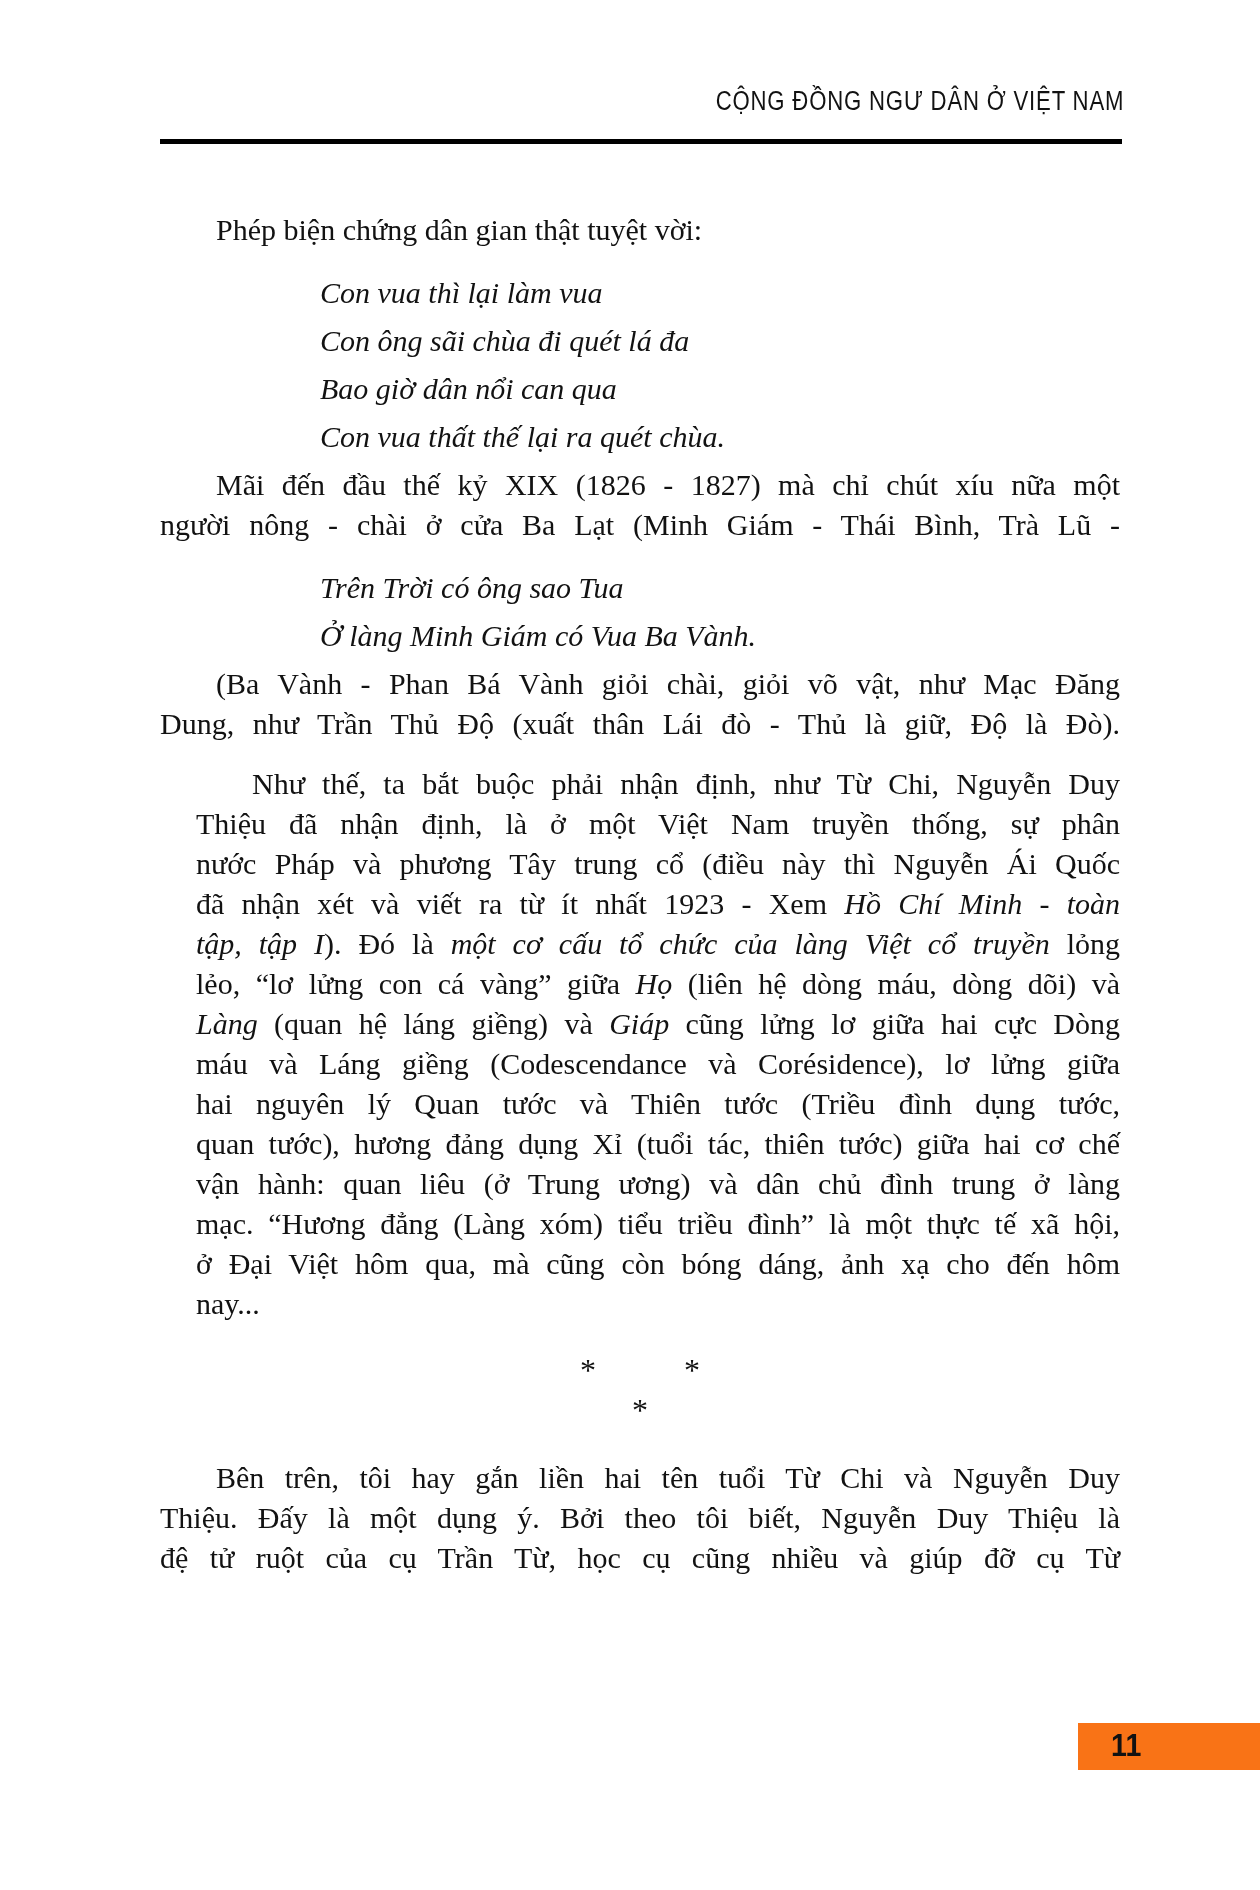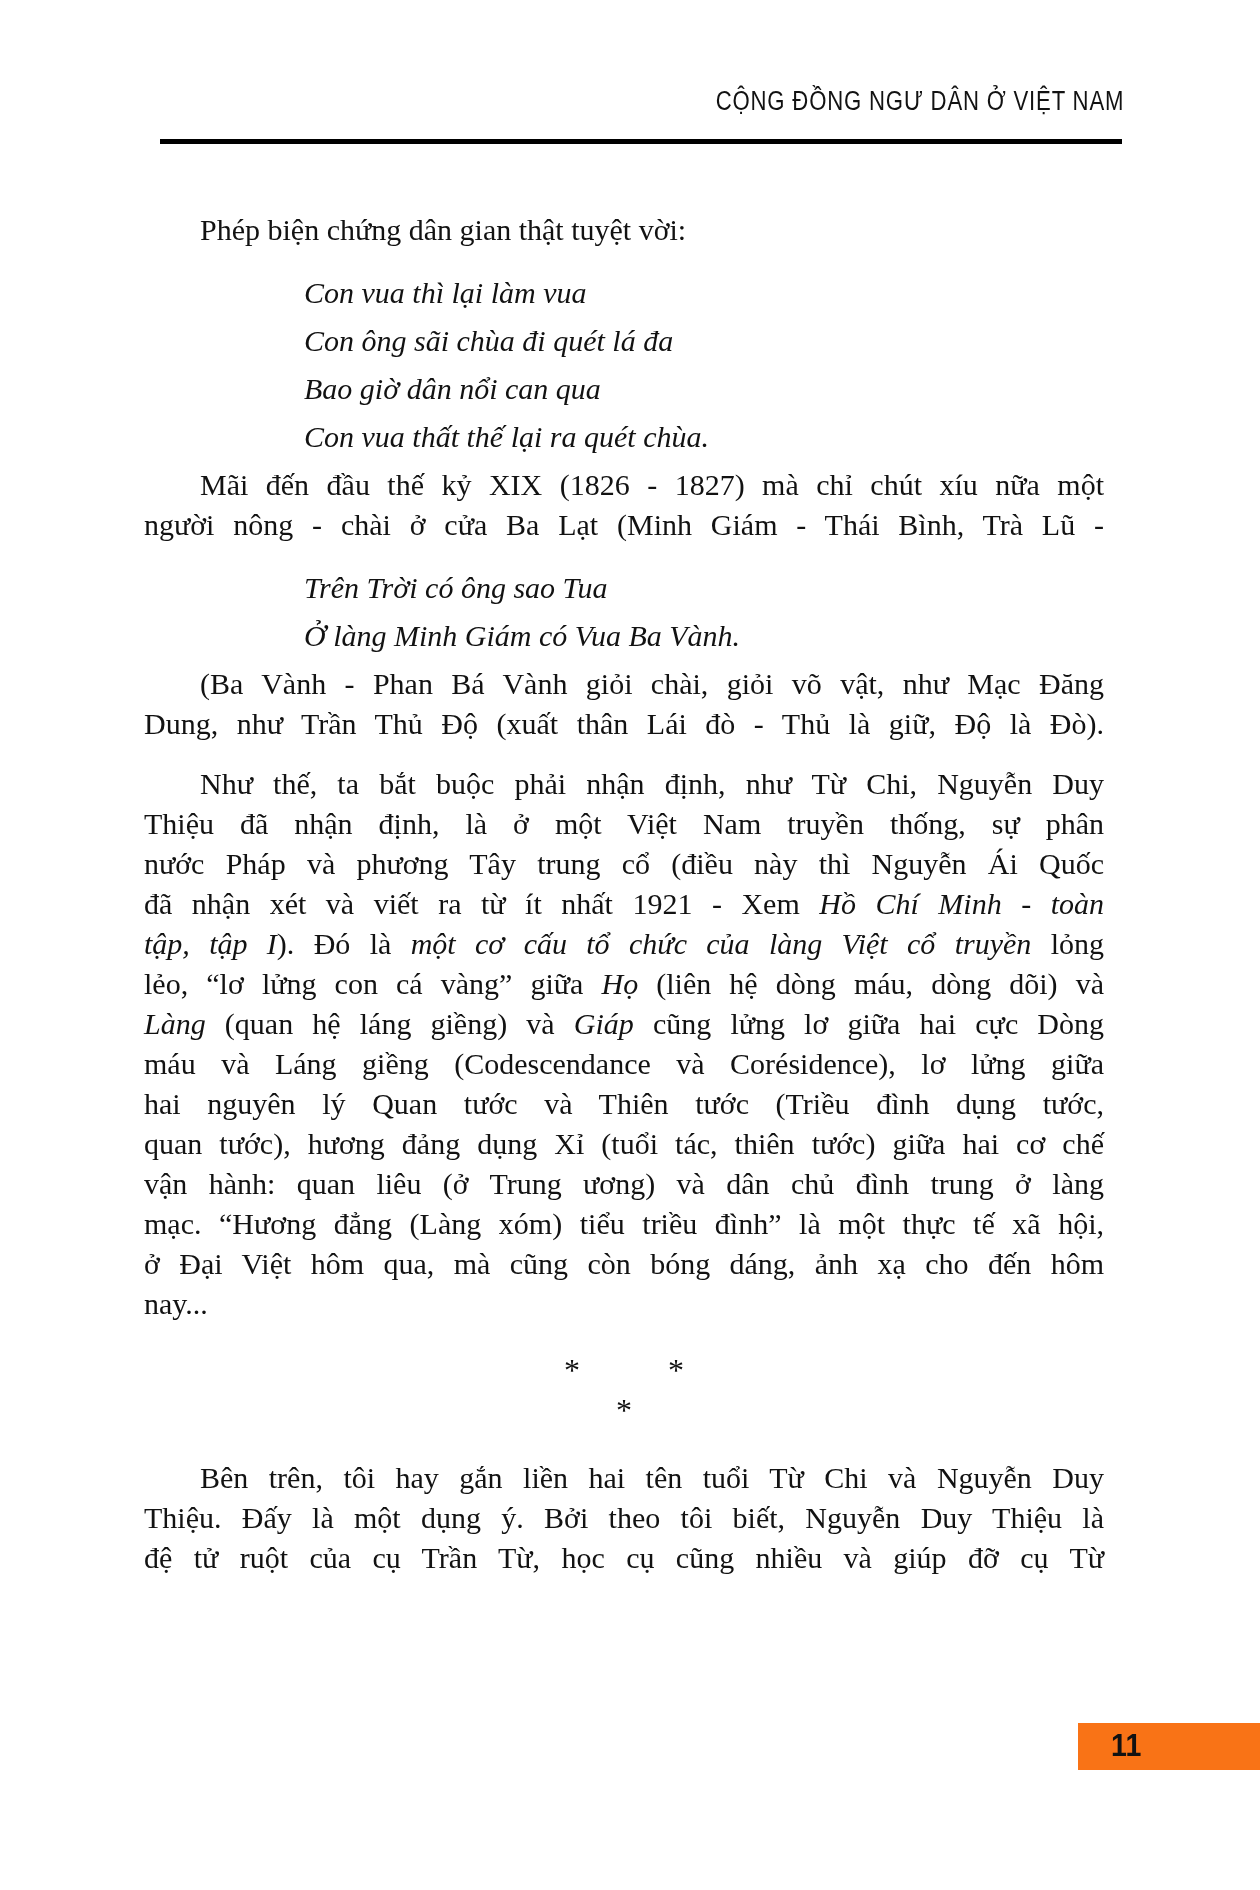--- a/index.html
+++ b/index.html
@@ -12,33 +12,33 @@
 
   .header-title {
     position:absolute; top:86px; right:136px;
     font-family:"Liberation Sans","DejaVu Sans",sans-serif;
     font-size:27px; font-weight:500; letter-spacing:1px; white-space:nowrap;
     transform:scaleX(0.82); transform-origin:100% 50%;
   }
   .rule { position:absolute; left:160px; top:139px; width:962px; height:5px; background:#000; }
 
   .doc {
-    position:absolute; left:144px; top:210px; width:960px;
+    position:absolute; left:160px; top:210px; width:960px;
     font-size:30px; line-height:40px;
   }
   .para { margin:0 0 19px 0; }
   .para .line { text-align:justify; text-align-last:left; }
   .para .line.just { text-align-last:justify; }
   .para .line.first { text-indent:56px; }
   .it { font-style:italic; }
 
   .verse { font-style:italic; margin:16px 0 4px 160px; line-height:48px; }
   .verse .line { text-align:left; }
 
-  .mt-lg { margin-top:20px; }
+  .mt-lg { margin-top:20px;margin-left:36px; }
 
   .sep { margin:26px 0 28px 0; text-align:center; line-height:40px; font-size:32px; }
   .sep .sep-row { height:40px; }
   .sep .ast { display:inline-block; margin:0 44px; }
 
   .page-badge {
     position:absolute; right:0; top:1723px; width:182px; height:47px;
     background:#f97316;
   }
   .page-badge .num {
@@ -73,21 +73,21 @@
         <div class="line"><span class="it">Ở làng Minh Giám có Vua Ba Vành.</span></div>
       </div>
       <div class="para">
         <div class="line just first"><span>(Ba Vành - Phan Bá Vành giỏi chài, giỏi võ vật, như Mạc Đăng</span></div>
         <div class="line just"><span>Dung, như Trần Thủ Độ (xuất thân Lái đò - Thủ là giữ, Độ là Đò).</span></div>
       </div>
       <div class="para mt-lg">
         <div class="line just first"><span>Như thế, ta bắt buộc phải nhận định, như Từ Chi, Nguyễn Duy</span></div>
         <div class="line just"><span>Thiệu đã nhận định, là ở một Việt Nam truyền thống, sự phân</span></div>
         <div class="line just"><span>nước Pháp và phương Tây trung cổ (điều này thì Nguyễn Ái Quốc</span></div>
-        <div class="line just"><span>đã nhận xét và viết ra từ ít nhất 1921 - Xem </span><span class="it">Hồ Chí Minh - toàn</span></div>
+        <div class="line just"><span>đã nhận xét và viết ra từ ít nhất 1923 - Xem </span><span class="it">Hồ Chí Minh - toàn</span></div>
         <div class="line just"><span class="it">tập, tập I</span><span>). Đó là </span><span class="it">một cơ cấu tổ chức của làng Việt cổ truyền</span><span> lỏng</span></div>
         <div class="line just"><span>lẻo, “lơ lửng con cá vàng” giữa </span><span class="it">Họ</span><span> (liên hệ dòng máu, dòng dõi) và</span></div>
         <div class="line just"><span class="it">Làng</span><span> (quan hệ láng giềng) và </span><span class="it">Giáp</span><span> cũng lửng lơ giữa hai cực Dòng</span></div>
         <div class="line just"><span>máu và Láng giềng (Codescendance và Corésidence), lơ lửng giữa</span></div>
         <div class="line just"><span>hai nguyên lý Quan tước và Thiên tước (Triều đình dụng tước,</span></div>
         <div class="line just"><span>quan tước), hương đảng dụng Xỉ (tuổi tác, thiên tước) giữa hai cơ chế</span></div>
         <div class="line just"><span>vận hành: quan liêu (ở Trung ương) và dân chủ đình trung ở làng</span></div>
         <div class="line just"><span>mạc. “Hương đẳng (Làng xóm) tiểu triều đình” là một thực tế xã hội,</span></div>
         <div class="line just"><span>ở Đại Việt hôm qua, mà cũng còn bóng dáng, ảnh xạ cho đến hôm</span></div>
         <div class="line"><span>nay...</span></div>

